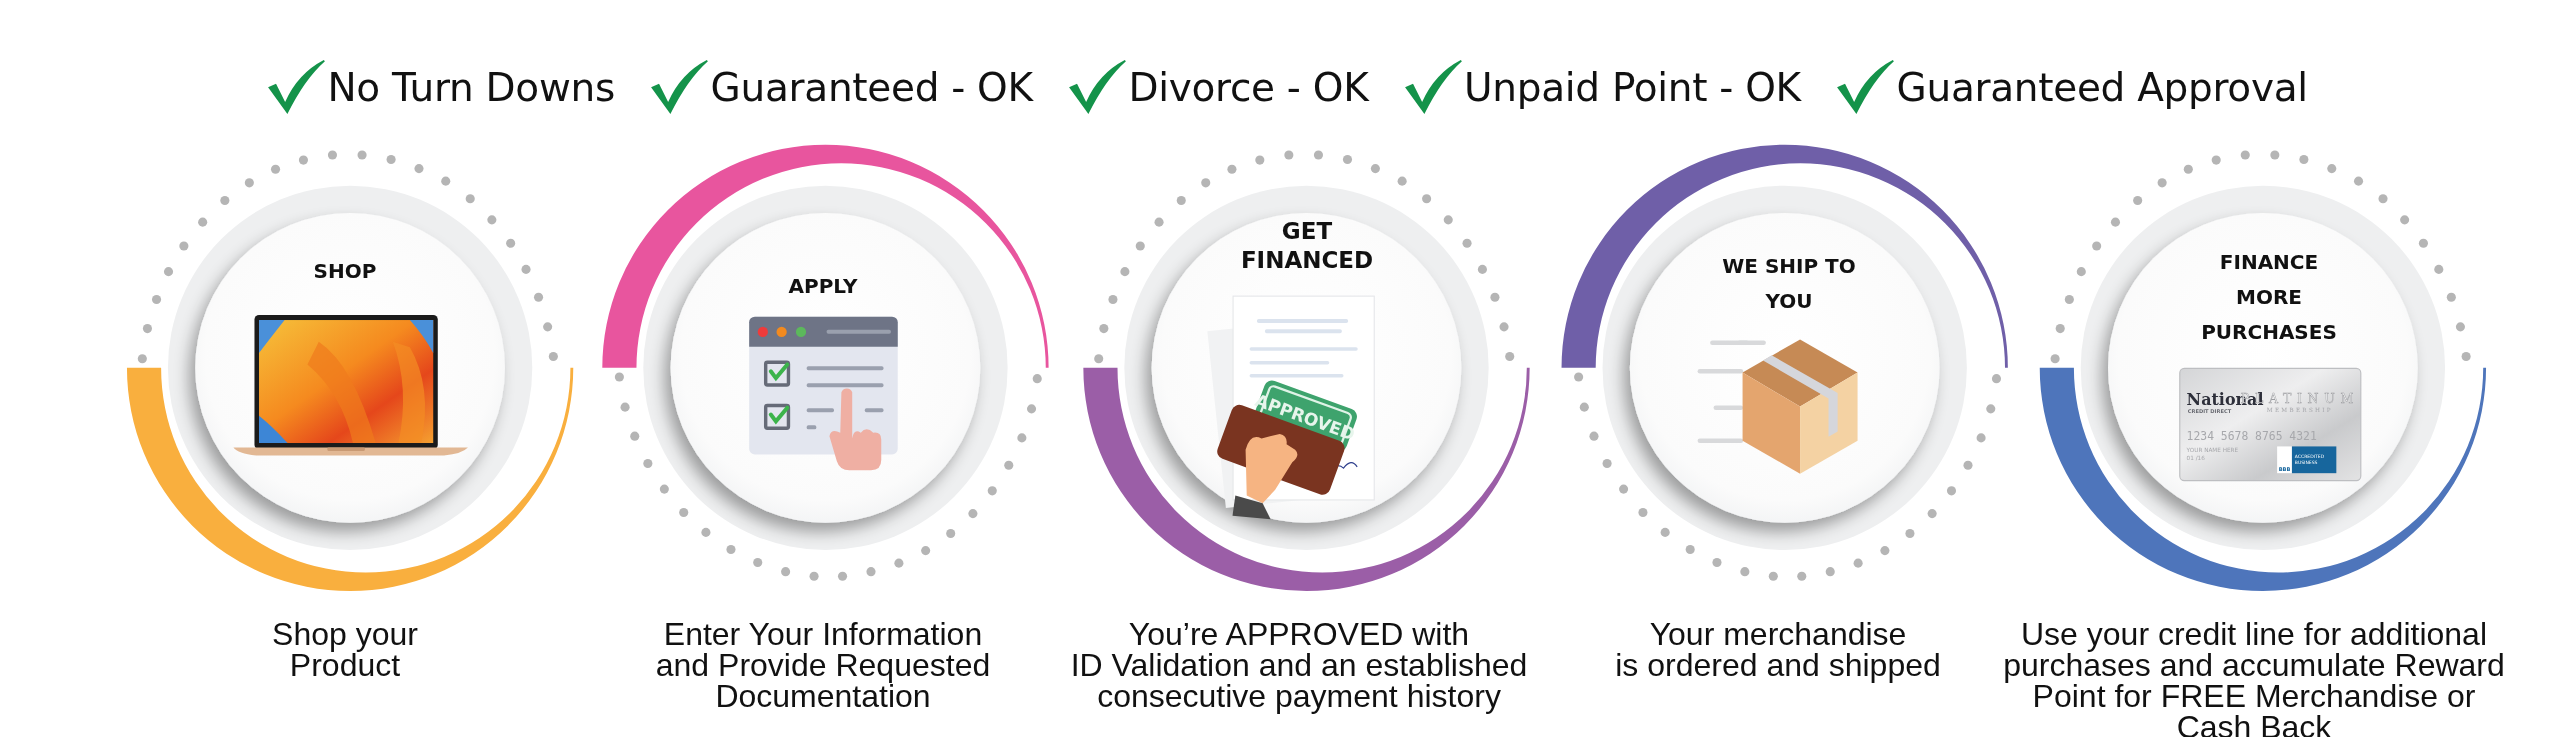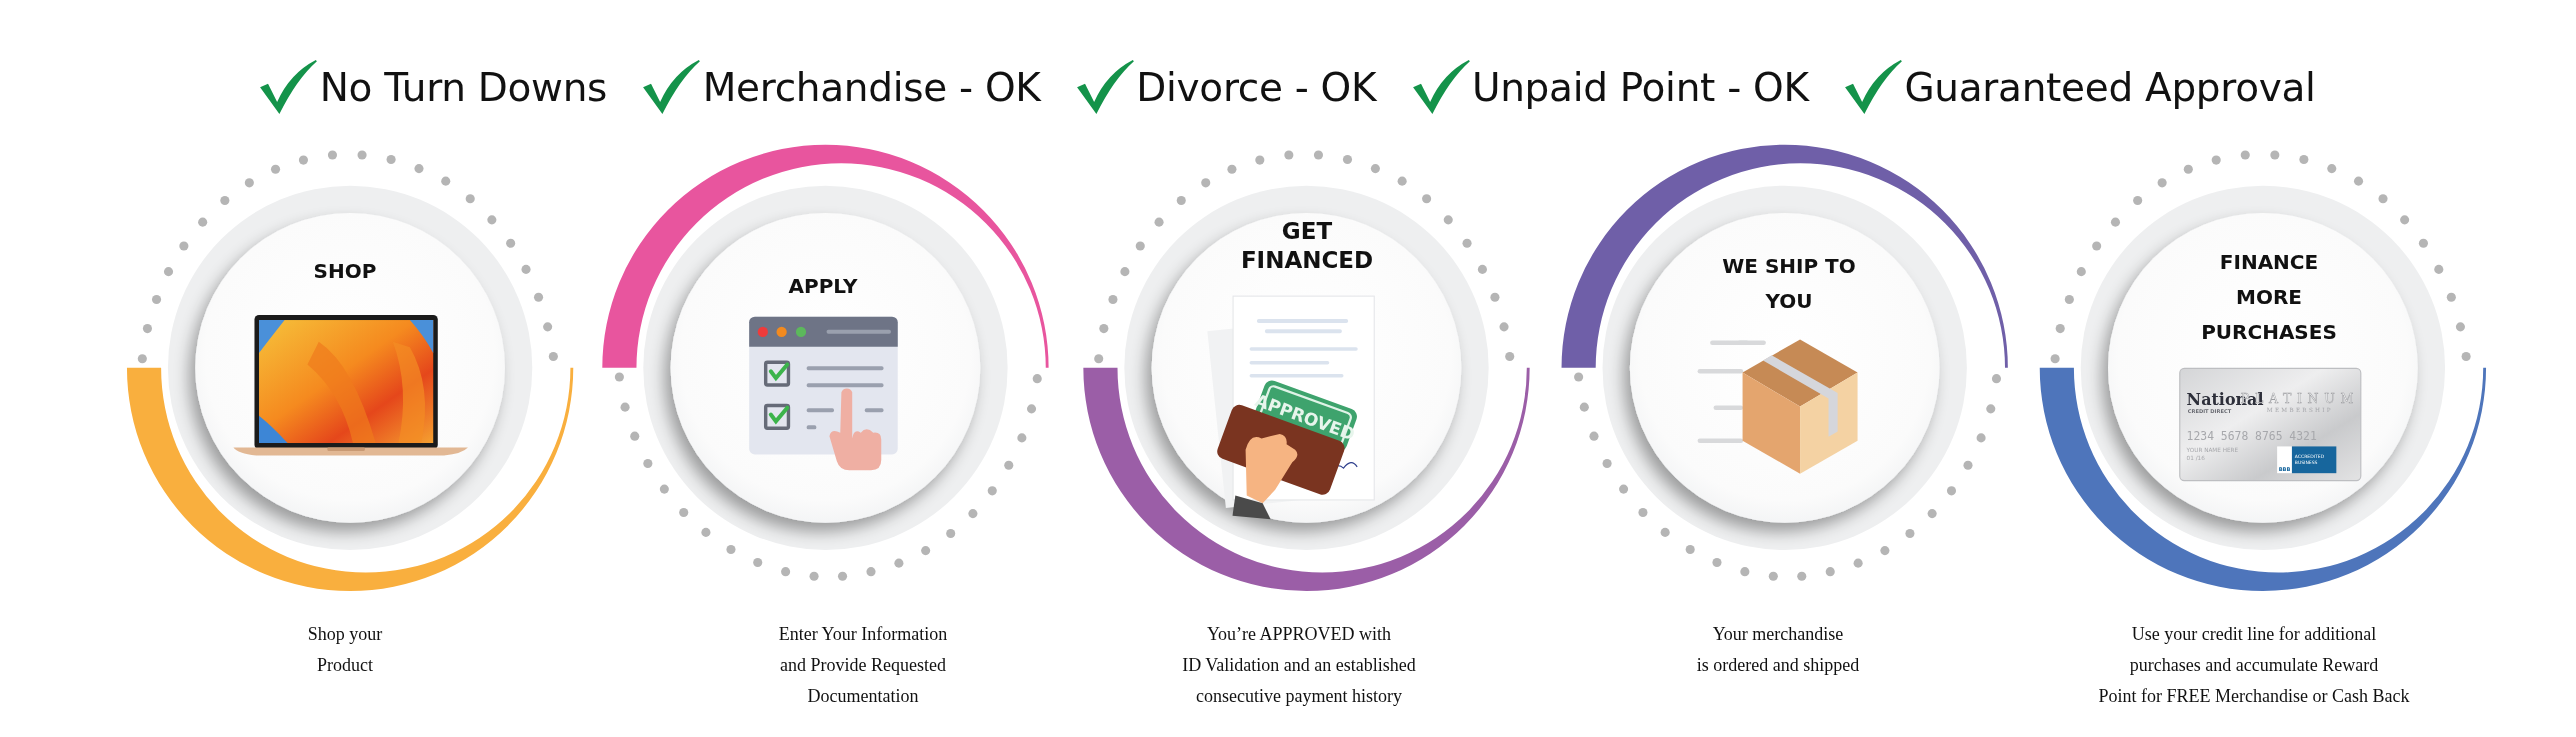--- a/index.html
+++ b/index.html
@@ -4,37 +4,37 @@
 <style>
   html, body { margin:0; padding:0; background:#ffffff; }
   body { width:2576px; height:738px; position:relative; overflow:hidden; font-family:"Liberation Sans", sans-serif; }
   .benefits { position:absolute; left:0; top:50px; width:2576px; height:74px; display:flex; justify-content:center; align-items:center; gap:16px; }
   .benefit { display:flex; align-items:center; margin:0 10.2px; }
   .benefit .check { width:57px; height:54px; margin-right:2.3px; }
   .benefit .label { font-family:"DejaVu Sans", sans-serif; font-size:39px; color:#111; letter-spacing:-0.3px; white-space:nowrap; font-weight:500; }
   .stage { position:absolute; left:0; top:0; width:2576px; height:738px; }
   .step-title { position:absolute; transform:translateX(-50%); text-align:center; font-family:"DejaVu Sans", sans-serif; font-weight:bold; color:#111; font-size:20px; line-height:35px; white-space:pre-line; }
   .step-title.sm { font-size:23px; line-height:28.5px; }
-  .step-desc { position:absolute; transform:translateX(-50%); top:619px; text-align:center; font-family:Liberation Serif, serif; font-size:18px; line-height:31px; color:#111; white-space:pre-line; width:490px; }
+  .step-desc { position:absolute; transform:translateX(-50%); top:619px; text-align:center; font-family:Liberation Sans, sans-serif; font-size:32px; line-height:31px; color:#111; white-space:pre-line; width:490px; }
 </style>
 </head>
 <body>
 
 <div class="benefits">
   <div class="benefit">
     <svg class="check" viewBox="0 0 100 95">
         <path d="M0 48 L14 42 L30 74 Q52 24 98 0 L100 2 Q64 34 34 95 Z" fill="#14934A"></path>
       </svg>
     <span class="label">No Turn Downs</span>
   </div>
   <div class="benefit">
     <svg class="check" viewBox="0 0 100 95">
         <path d="M0 48 L14 42 L30 74 Q52 24 98 0 L100 2 Q64 34 34 95 Z" fill="#14934A"></path>
       </svg>
-    <span class="label">Merchandise - OK</span>
+    <span class="label">Guaranteed - OK</span>
   </div>
   <div class="benefit">
     <svg class="check" viewBox="0 0 100 95">
         <path d="M0 48 L14 42 L30 74 Q52 24 98 0 L100 2 Q64 34 34 95 Z" fill="#14934A"></path>
       </svg>
     <span class="label">Divorce - OK</span>
   </div>
   <div class="benefit">
     <svg class="check" viewBox="0 0 100 95">
         <path d="M0 48 L14 42 L30 74 Q52 24 98 0 L100 2 Q64 34 34 95 Z" fill="#14934A"></path>
@@ -320,21 +320,21 @@
 <div class="step-title sm" style="left:1307px; top:217px;">GET
 FINANCED</div>
 <div class="step-title" style="left:1789px; top:249px;">WE SHIP TO
 YOU</div>
 <div class="step-title" style="left:2269px; top:245px;">FINANCE
 MORE
 PURCHASES</div>
 
 <div class="step-desc" style="left:345px;">Shop your
 Product</div>
-<div class="step-desc" style="left:863px;">Enter Your Information
+<div class="step-desc" style="left:823px;">Enter Your Information
 and Provide Requested
 Documentation</div>
 <div class="step-desc" style="left:1299px;">You’re APPROVED with
 ID Validation and an established
 consecutive payment history</div>
 <div class="step-desc" style="left:1778px;">Your merchandise
 is ordered and shipped</div>
 <div class="step-desc" style="left:2254px; width:512px;">Use your credit line for additional
 purchases and accumulate Reward
 Point for FREE Merchandise or Cash Back</div>

